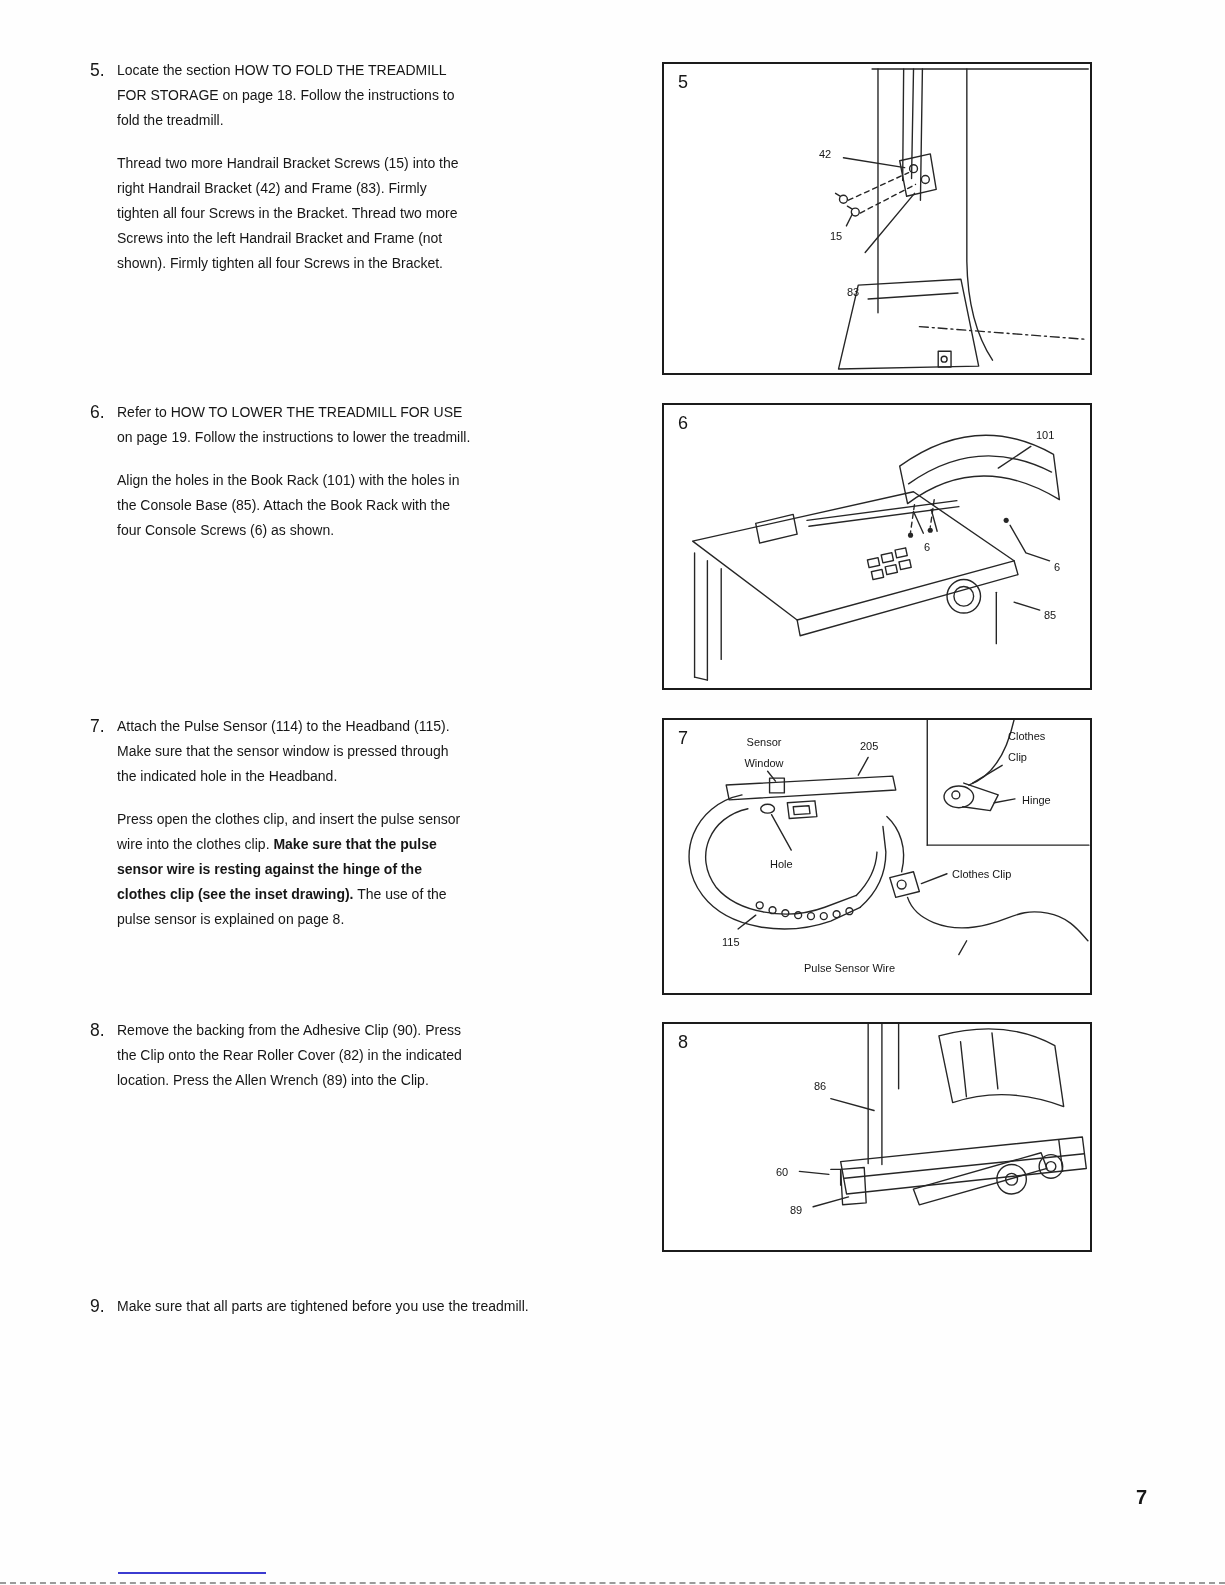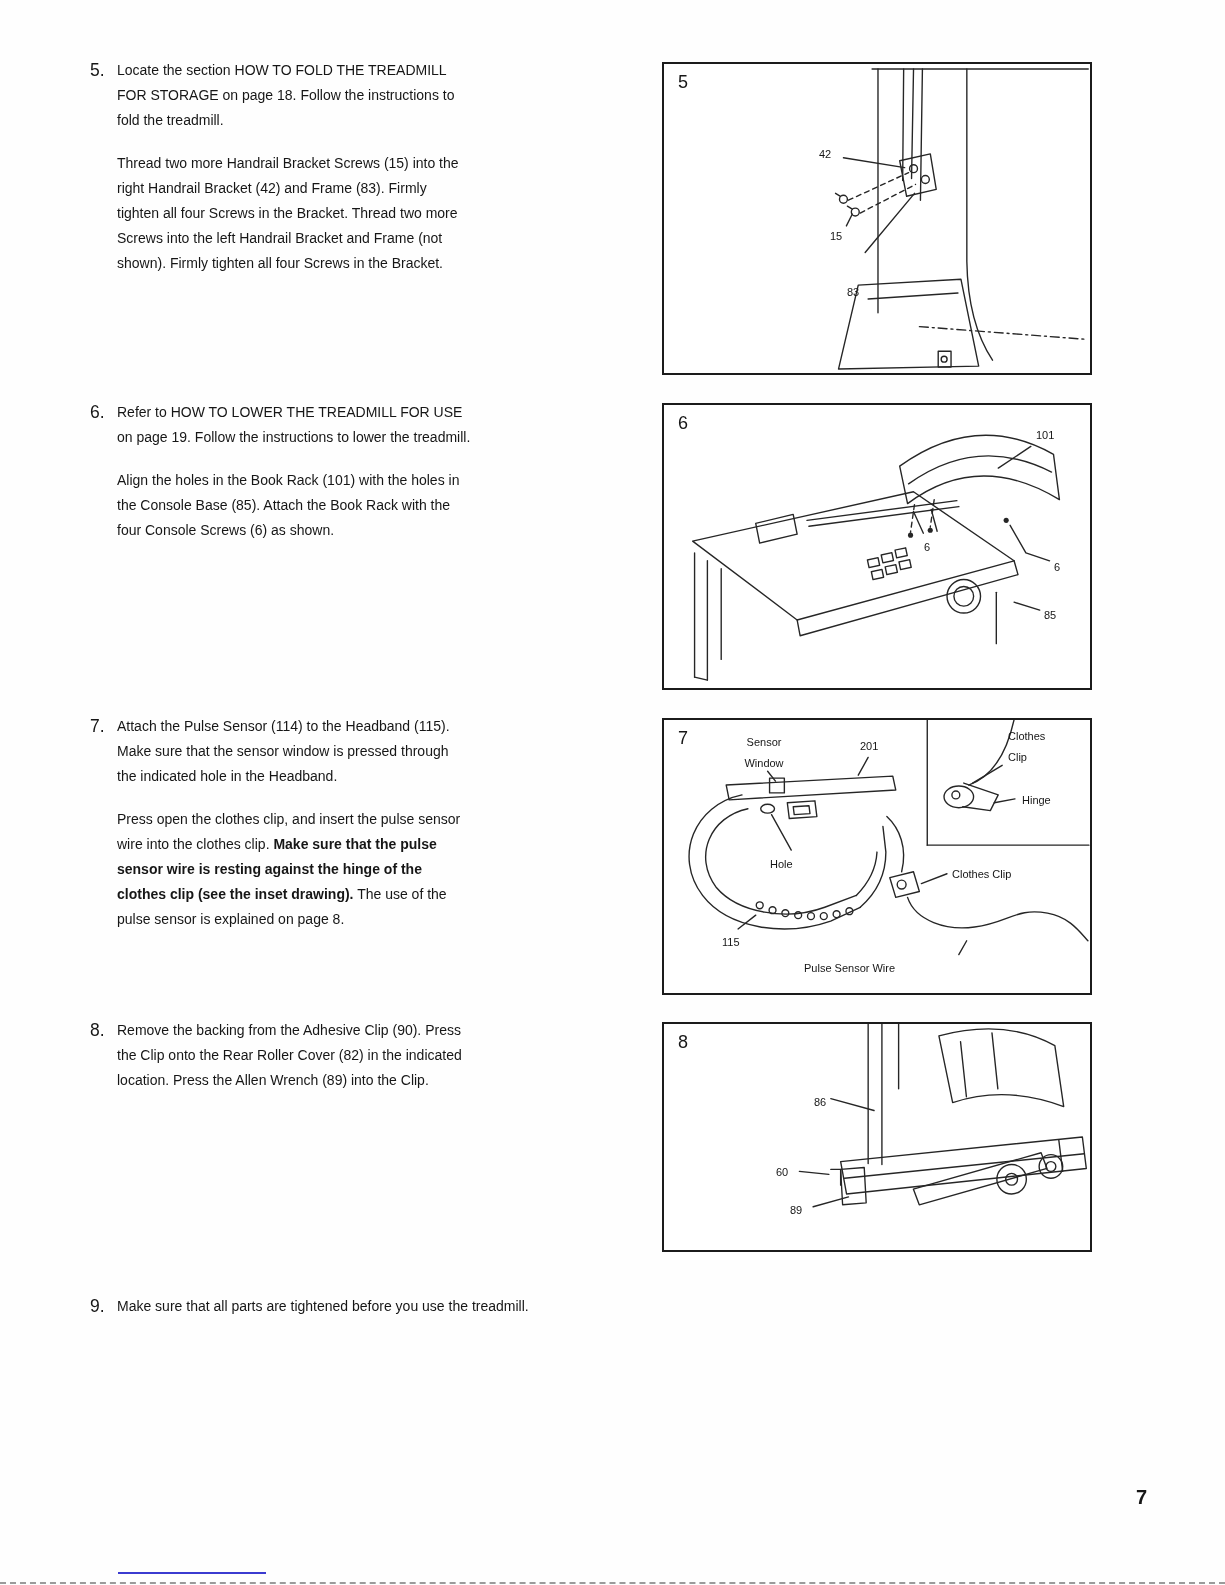--- a/index.html
+++ b/index.html
@@ -216,21 +216,21 @@
         <circle cx="240" cy="167" r="4.5"></circle>
         <line x1="286" y1="156" x2="260" y2="166"></line>
         <path d="M240,154 C246,130 238,110 225,98"></path>
         <path d="M246,180 C254,204 286,214 314,210 C348,206 356,190 388,196 C410,200 420,214 429,224"></path>
         <line x1="298" y1="238" x2="306" y2="224"></line>
       </g>
     </svg>
     <span class="fig-num" style="left:14px; top:8px;">7</span>
     <span class="fig-label center" style="left:52px; top:12px; width:96px;">Sensor
 Window</span>
-    <span class="fig-label" style="left:196px; top:16px;">201</span>
+    <span class="fig-label" style="left:196px; top:16px;">205</span>
     <span class="fig-label" style="left:344px; top:6px;">Clothes
 Clip</span>
     <span class="fig-label" style="left:358px; top:70px;">Hinge</span>
     <span class="fig-label" style="left:106px; top:134px;">Hole</span>
     <span class="fig-label" style="left:288px; top:144px;">Clothes Clip</span>
     <span class="fig-label" style="left:58px; top:212px;">115</span>
     <span class="fig-label" style="left:140px; top:238px;">Pulse Sensor Wire</span>
   </figure>
 
   <figure class="fig" style="left:662px; top:1022px; width:430px; height:230px;">
@@ -251,21 +251,21 @@
         <circle cx="392" cy="145" r="5"></circle>
         <path d="M252,168 L382,131 L388,147 L258,184 Z"></path>
         <path d="M178,148 L202,146 L204,182 L180,184 Z"></path>
         <path d="M168,148 L178,148 L178,164"></path>
         <line x1="168" y1="76" x2="212" y2="88"></line>
         <line x1="136" y1="150" x2="166" y2="153"></line>
         <line x1="150" y1="186" x2="186" y2="176"></line>
       </g>
     </svg>
     <span class="fig-num" style="left:14px; top:8px;">8</span>
-    <span class="fig-label" style="left:150px; top:68px;">86</span>
+    <span class="fig-label" style="left:150px; top:52px;">86</span>
     <span class="fig-label" style="left:112px; top:138px;">60</span>
     <span class="fig-label" style="left:126px; top:176px;">89</span>
   </figure>
 
   <div class="artifact-blue" style="left:118px; top:1572px; width:148px; height:2px;"></div>
   <div class="artifact-dash" style="left:0px; top:1582px; width:1225px;"></div>
 
 </div>
 
 </body></html>

